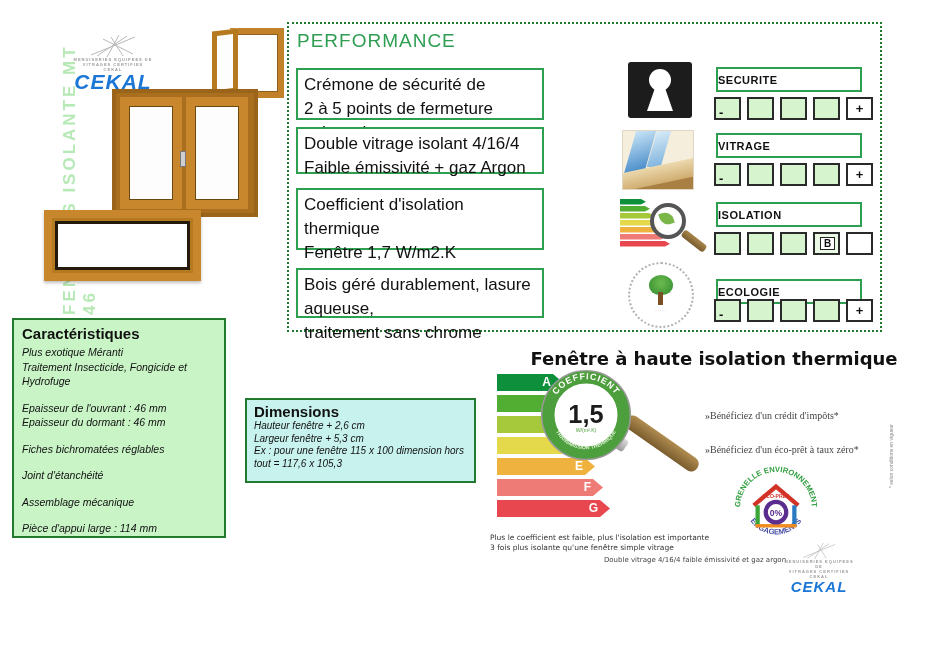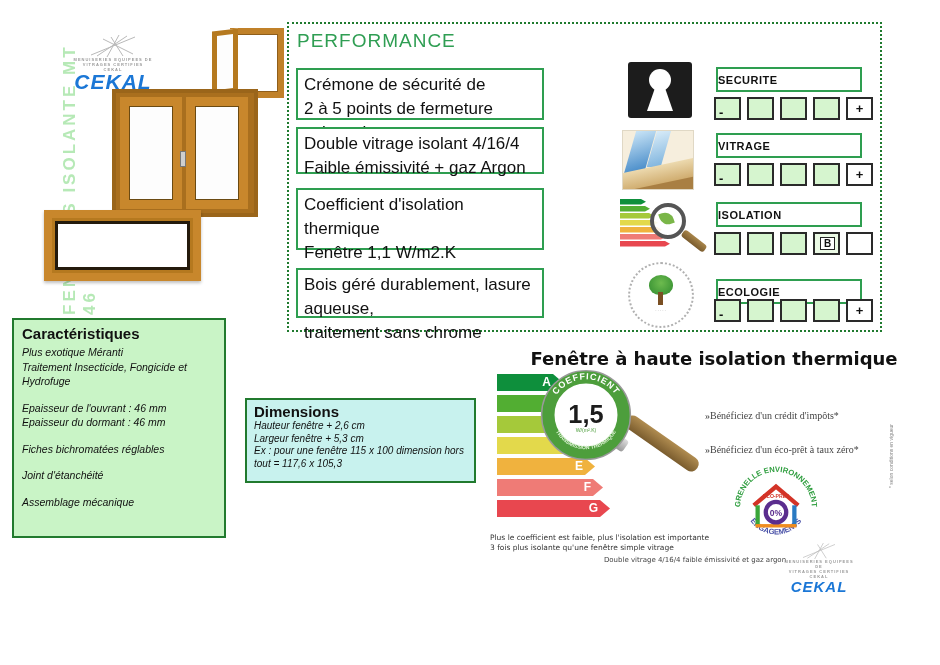--- a/index.html
+++ b/index.html
@@ -135,21 +135,21 @@
     <div class="ftext">Crémone de sécurité de
 2 à  5 points de fermeture suivant les
 hauteurs</div>
   </div>
   <div class="fbox" style="top:127px;height:47px;">
     <div class="ftext">Double vitrage isolant 4/16/4
 Faible émissivité + gaz Argon</div>
   </div>
   <div class="fbox" style="top:188px;height:62px;">
     <div class="ftext">Coefficient d'isolation thermique
-Fenêtre 1,1 W/m2.K</div>
+Fenêtre 1,7 W/m2.K</div>
   </div>
   <div class="fbox" style="top:268px;height:50px;">
     <div class="ftext">Bois géré durablement, lasure aqueuse,
 traitement sans chrome</div>
   </div>
 
   <div class="keyhole"></div>
   <div class="vitrage-photo">
     <div class="g1"></div>
     <div class="g2"></div>
@@ -242,20 +242,21 @@
     <div class="ln"></div>
     <div class="ln">Epaisseur de l'ouvrant : 46 mm</div>
     <div class="ln">Epaisseur du dormant : 46 mm</div>
     <div class="ln"></div>
     <div class="ln">Fiches bichromatées réglables</div>
     <div class="ln"></div>
     <div class="ln">Joint d'étanchéité</div>
     <div class="ln"></div>
     <div class="ln">Assemblage mécanique</div>
     <div class="ln"></div>
+    <div class="ln">Pièce d'appui large : 114 mm</div>
   </div>
 
   <div class="dims">
     <h3>Dimensions</h3>
     <div class="ln">Hauteur fenêtre + 2,6 cm</div>
     <div class="ln">Largeur fenêtre + 5,3 cm</div>
     <div class="ln">Ex : pour une fenêtre 115 x 100 dimension hors tout = 117,6 x 105,3</div>
   </div>
 
   <div class="thermal-title">Fenêtre à haute isolation thermique</div>

